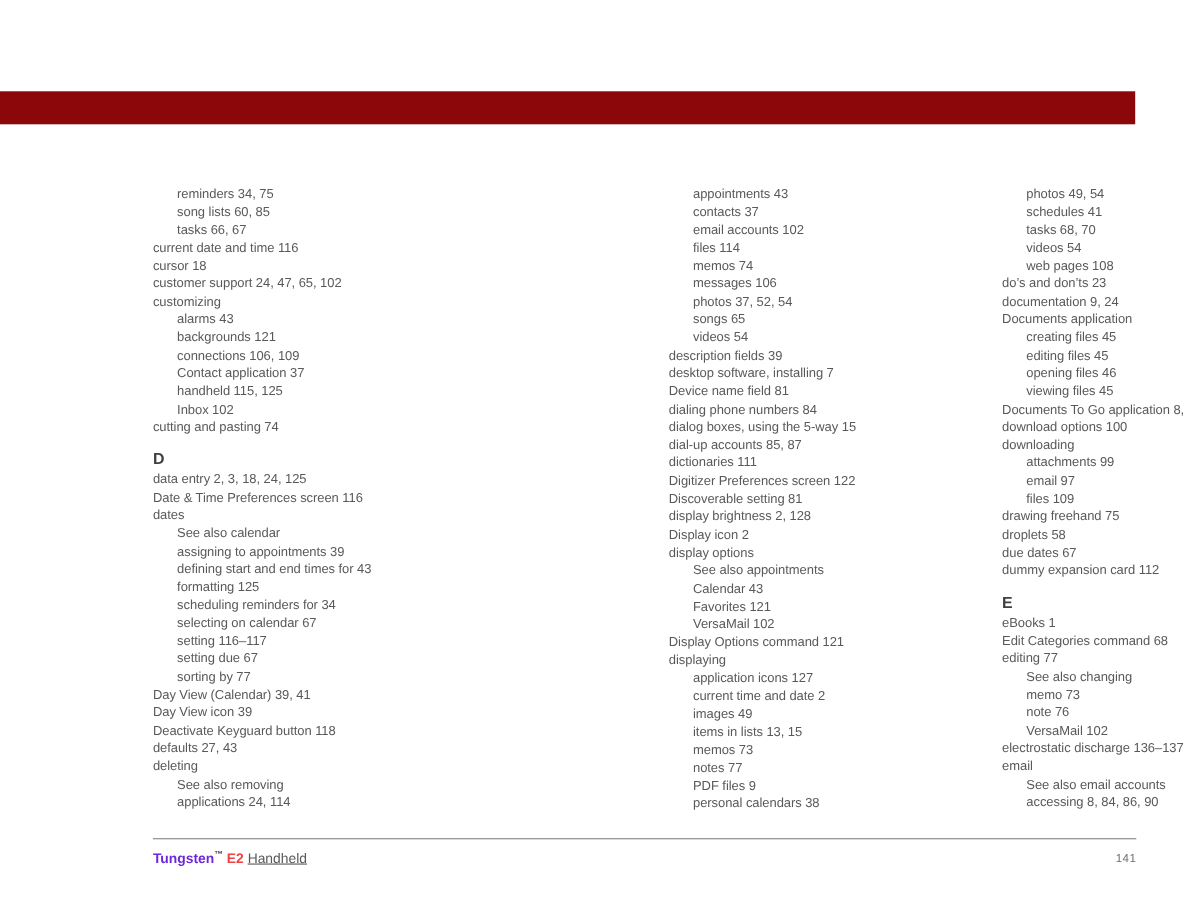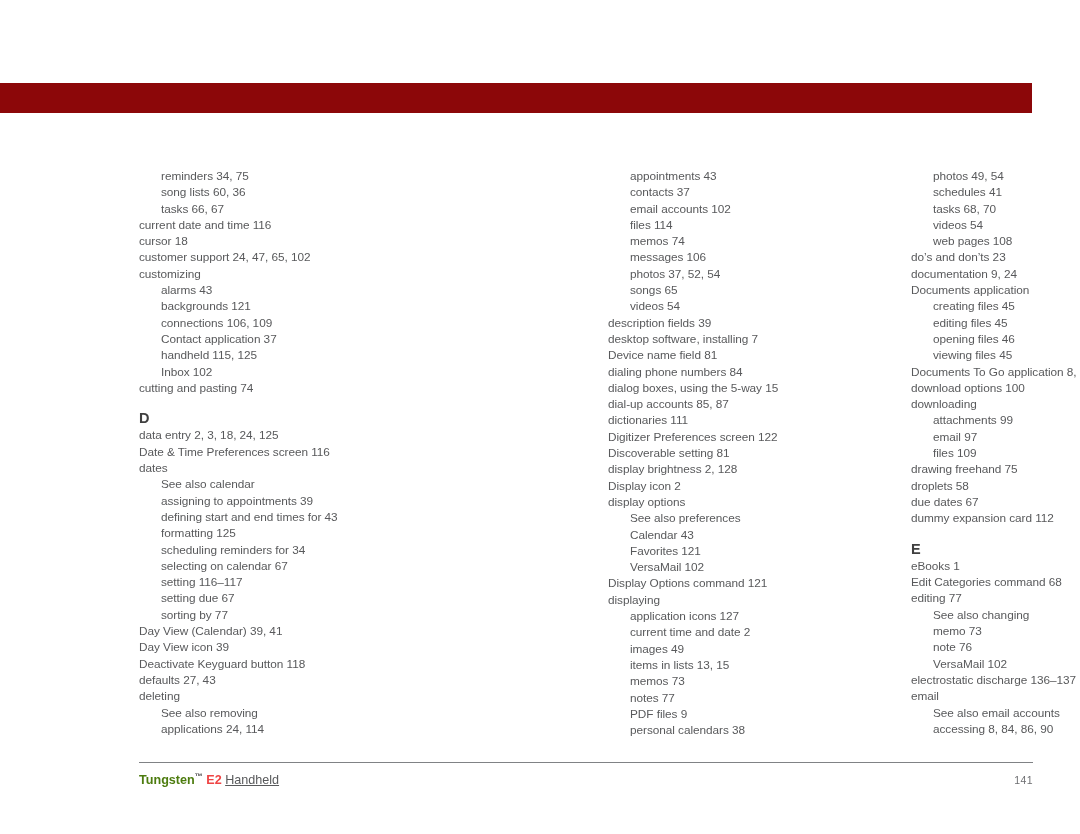--- a/index.html
+++ b/index.html
@@ -83,21 +83,21 @@
     justify-content: space-between;
     align-items: baseline;
     padding-top: 9px;
   }
   .footer-left {
     font-size: 12.6px;
     color: #58595b;
   }
   .footer-left .brand {
     font-weight: bold;
-    color: #4d7c0f;
+    color: #6d28d9;
   }
   .footer-left .tm {
     font-weight: bold;
     font-size: 8px;
     vertical-align: super;
     color: #414042;
   }
   .footer-left .model {
     font-weight: bold;
     color: #ef4444;
@@ -117,21 +117,21 @@
 </head>
 <body>
 
 <div class="page">
 
   <div class="header-bar"></div>
 
   <div class="columns">
     <div class="col col-1">
         <div class="entry lvl-1">reminders 34, 75</div>
-        <div class="entry lvl-1">song lists 60, 36</div>
+        <div class="entry lvl-1">song lists 60, 85</div>
         <div class="entry lvl-1">tasks 66, 67</div>
         <div class="entry lvl-0">current date and time 116</div>
         <div class="entry lvl-0">cursor 18</div>
         <div class="entry lvl-0">customer support 24, 47, 65, 102</div>
         <div class="entry lvl-0">customizing</div>
         <div class="entry lvl-1">alarms 43</div>
         <div class="entry lvl-1">backgrounds 121</div>
         <div class="entry lvl-1">connections 106, 109</div>
         <div class="entry lvl-1">Contact application 37</div>
         <div class="entry lvl-1">handheld 115, 125</div>
@@ -173,21 +173,21 @@
         <div class="entry lvl-0">Device name field 81</div>
         <div class="entry lvl-0">dialing phone numbers 84</div>
         <div class="entry lvl-0">dialog boxes, using the 5-way 15</div>
         <div class="entry lvl-0">dial-up accounts 85, 87</div>
         <div class="entry lvl-0">dictionaries 111</div>
         <div class="entry lvl-0">Digitizer Preferences screen 122</div>
         <div class="entry lvl-0">Discoverable setting 81</div>
         <div class="entry lvl-0">display brightness 2, 128</div>
         <div class="entry lvl-0">Display icon 2</div>
         <div class="entry lvl-0">display options</div>
-        <div class="entry lvl-1"><span class="see-also">See also</span> <span class="see-also-target">preferences</span></div>
+        <div class="entry lvl-1"><span class="see-also">See also</span> <span class="see-also-target">appointments</span></div>
         <div class="entry lvl-1">Calendar 43</div>
         <div class="entry lvl-1">Favorites 121</div>
         <div class="entry lvl-1">VersaMail 102</div>
         <div class="entry lvl-0">Display Options command 121</div>
         <div class="entry lvl-0">displaying</div>
         <div class="entry lvl-1">application icons 127</div>
         <div class="entry lvl-1">current time and date 2</div>
         <div class="entry lvl-1">images 49</div>
         <div class="entry lvl-1">items in lists 13, 15</div>
         <div class="entry lvl-1">memos 73</div>

